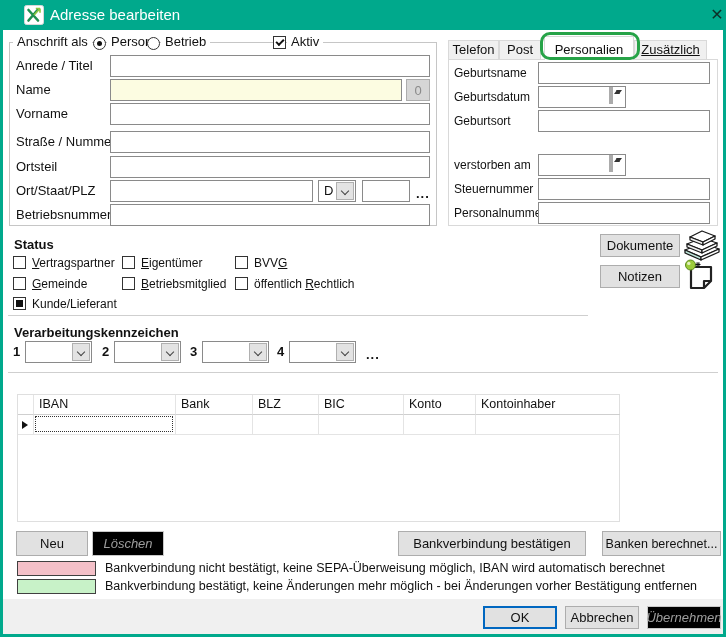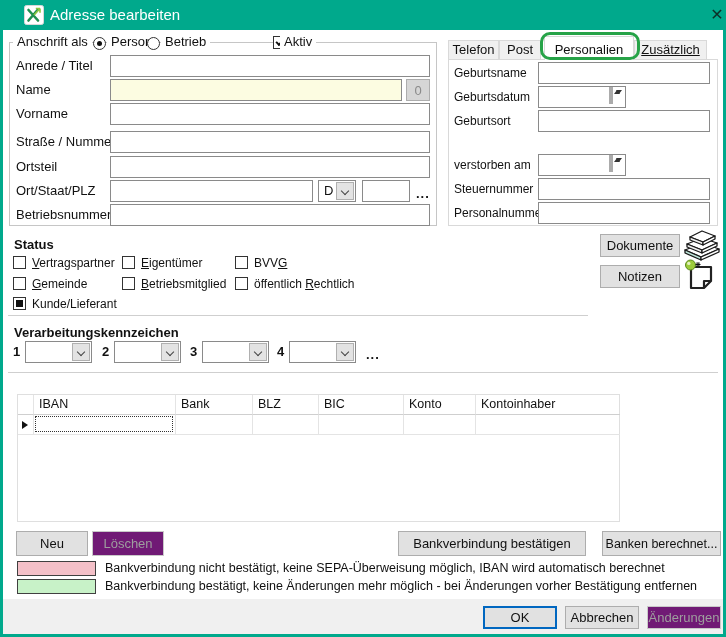--- a/index.html
+++ b/index.html
@@ -14,21 +14,21 @@
   .app-icon { position:absolute; left:8px; top:5px; width:20px; height:20px; }
   .close-btn { position:absolute; right:12px; top:4px; width:26px; height:22px; text-align:center; line-height:22px; font-size:16px; color:#0c2f28; cursor:pointer; }
 
   .body-bg  { position:absolute; left:3px; top:30px; width:720px; height:569px; background:#fff; }
   .footer-bg{ position:absolute; left:3px; top:599px; width:720px; height:35px; background:#f0f0f0; }
 
   .lbl { position:absolute; height:22px; line-height:22px; white-space:nowrap; }
   .inp { position:absolute; height:22px; background:#fff; border:1px solid #8a8a8a; }
   .inp.yellow { background:#fcfce1; }
   .btn { position:absolute; background:#e1e1e1; border:1px solid #adadad; display:flex; align-items:center; justify-content:center; white-space:nowrap; cursor:pointer; }
-  .btn.disabled { color:#9e9e9e; background:#701a75; border-color:#c9c9c9; cursor:default; }
+  .btn.disabled { color:#9e9e9e; background:#000000; border-color:#c9c9c9; cursor:default;font-style:italic; }
   .btn.focused { border:2px solid #0067c0; }
   .bold { font-weight:bold; }
   .sep { position:absolute; height:1px; background:#cfcfcf; }
 
   
   .groupbox { position:absolute; border:1px solid #c6c6c6; background:#fff; }
   .legend-item { position:absolute; background:#fff; padding:0 4px; height:16px; line-height:16px; }
 
   
   .radio { position:absolute; width:13px; height:13px; border:1px solid #333; border-radius:50%; background:#fff; }
@@ -104,21 +104,21 @@
   <div>
     <span class="radio sel" style="left:93px; top:37px;"></span>
     <span class="legend-item" style="left:107px; top:34px;">Person</span>
   </div>
   <div>
     <span class="radio" style="left:147px; top:37px;"></span>
     <span class="legend-item" style="left:161px; top:34px;">Betrieb</span>
   </div>
   <div>
     <span class="cb checked" style="left:273px; top:36px;"></span>
-    <span class="legend-item" style="left:280px; top:34px;">Aktiv</span>
+    <span class="legend-item" style="left:287px; top:34px;">Aktiv</span>
   </div>
 
   <div class="lbl" style="left:16px; top:55px;">Anrede / Titel</div>
   <div class="inp" style="left:110px; top:55px; width:320px;"></div>
 
   <div class="lbl" style="left:16px; top:79px;">Name</div>
   <div class="inp yellow" style="left:110px; top:79px; width:292px;"></div>
   <div class="btn" style="left:406px; top:79px; width:24px; height:22px; background:#d6d6d6; color:#8a8a8a;">0</div>
 
   <div class="lbl" style="left:16px; top:103px;">Vorname</div>
@@ -299,15 +299,15 @@
   <div class="btn" style="left:398px; top:531px; width:188px; height:25px;">Bankverbindung bestätigen</div>
   <div class="btn" style="left:602px; top:531px; width:119px; height:25px; font-size:12.5px;">Banken berechnet...</div>
 
   <span class="swatch" style="left: 17px; top: 561px; background-color: rgb(244, 192, 200);"></span>
   <span class="legtext" style="left:105px; top:560px;">Bankverbindung nicht bestätigt, keine SEPA-Überweisung möglich, IBAN wird automatisch berechnet</span>
   <span class="swatch" style="left: 17px; top: 579px; background-color: rgb(200, 242, 200);"></span>
   <span class="legtext" style="left:105px; top:578px;">Bankverbindung bestätigt, keine Änderungen mehr möglich - bei Änderungen vorher Bestätigung entfernen</span>
 
   <div class="btn focused" style="left:483px; top:606px; width:74px; height:23px;">OK</div>
   <div class="btn" style="left:565px; top:606px; width:74px; height:23px;">Abbrechen</div>
-  <div class="btn disabled" style="left:647px; top:606px; width:74px; height:23px;">Änderungen</div>
+  <div class="btn disabled" style="left:647px; top:606px; width:74px; height:23px;">Übernehmen</div>
 
 </div>
 
 </body></html>

